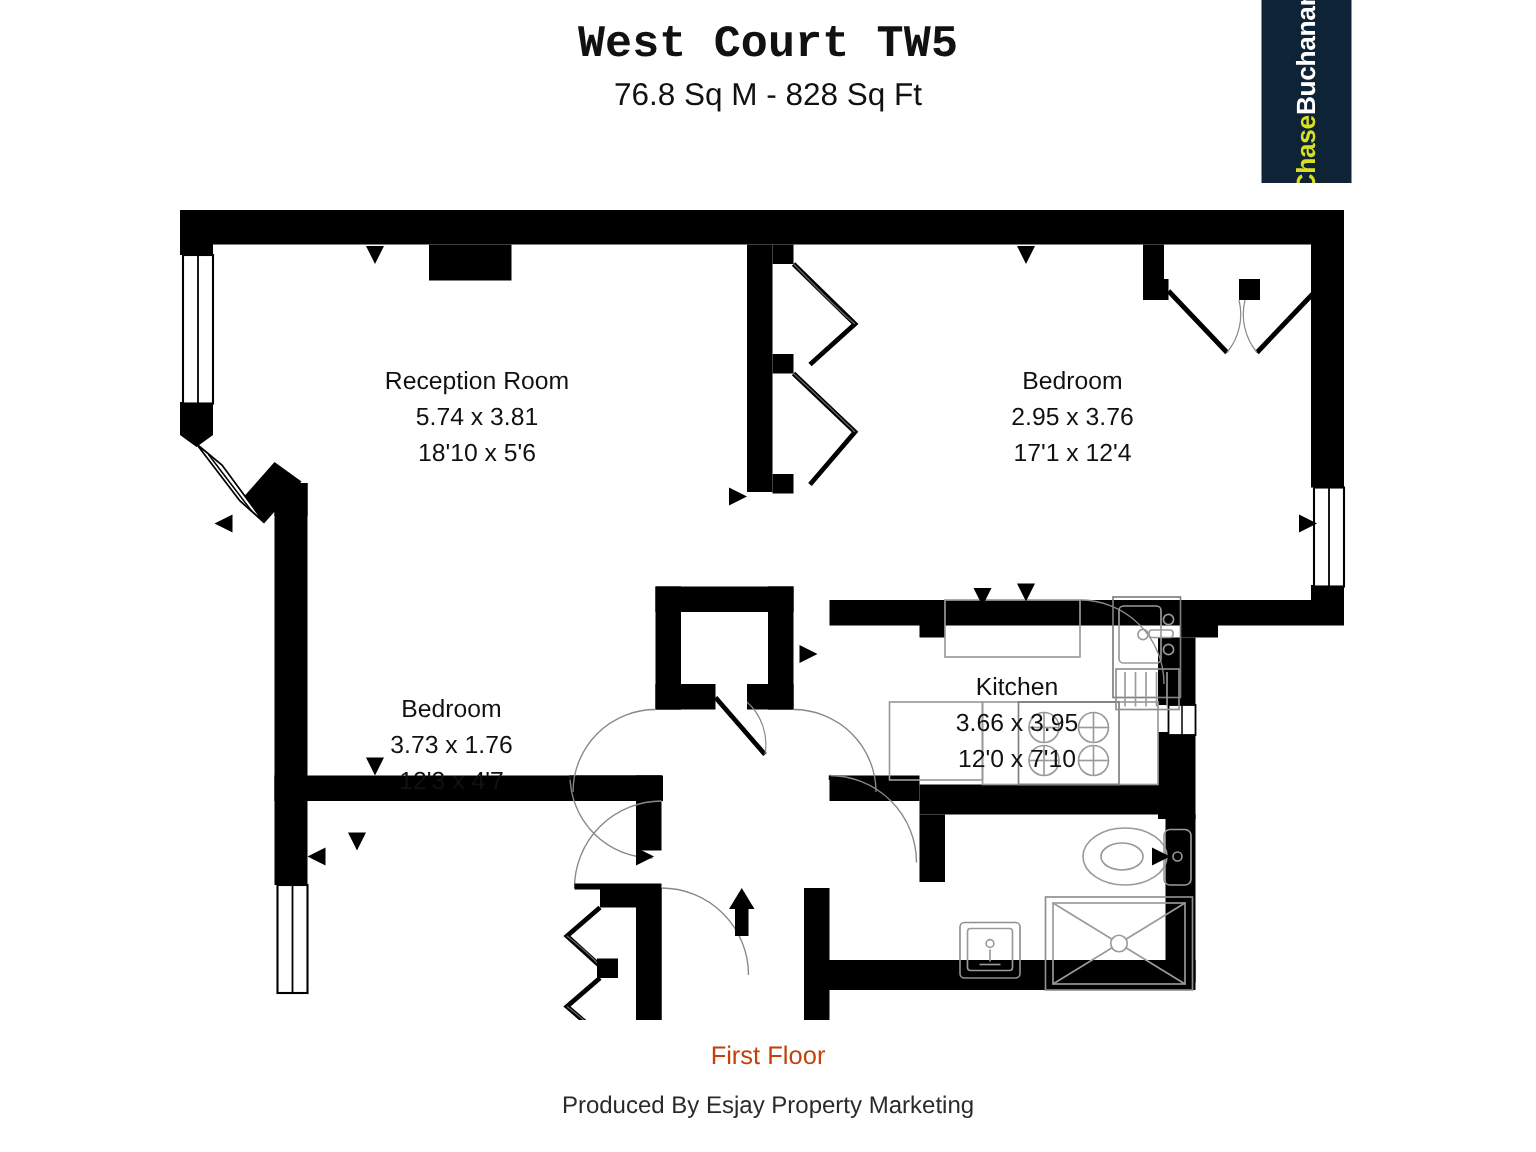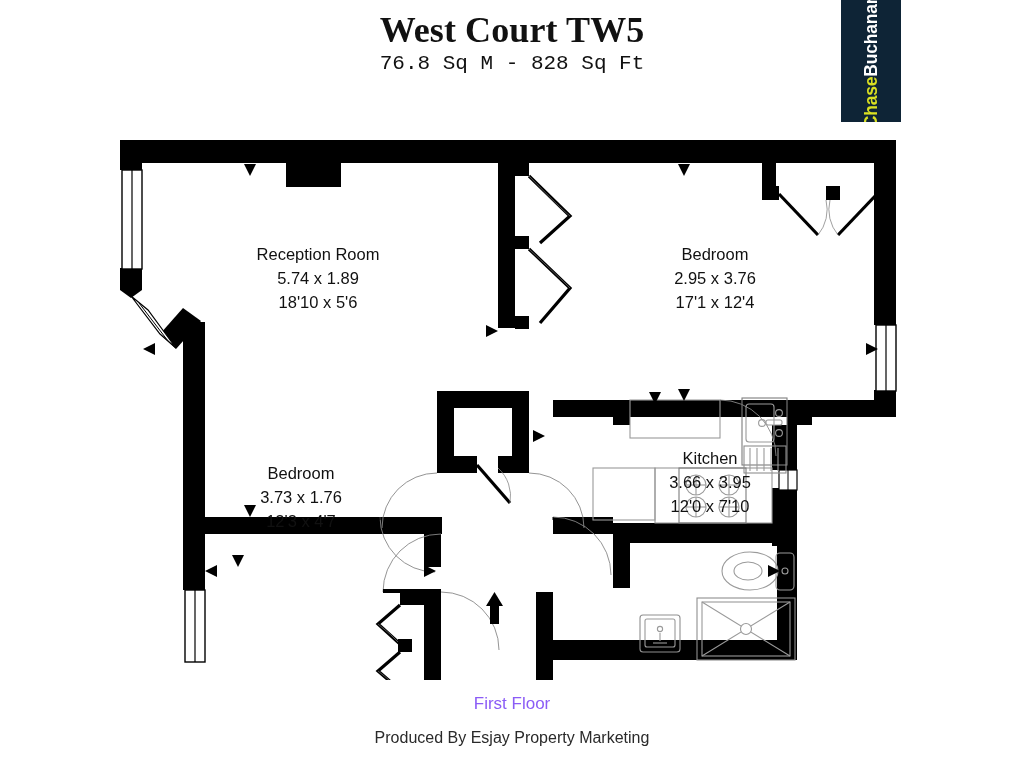--- a/index.html
+++ b/index.html
@@ -22,39 +22,39 @@
   }
   
   .header-block {
     position: absolute;
     left: 0;
     top: 10px;
     width: 1024px;
     text-align: center;
   }
   .title {
-    font-size: 36px;
+    font-size: 30px;
     font-weight: bold;
     letter-spacing: 0.1px;
     line-height: 40px;
     margin: 0;
-    font-family: Liberation Serif, serif;
+    font-family: Liberation Mono, monospace;
   }
   .subtitle {
     font-size: 12.5px;
     font-weight: bold;
     line-height: 22px;
     margin: 0;
     font-family: "Liberation Sans", sans-serif;
   }
   .area {
     font-size: 21px;
     line-height: 28px;
     margin: 0;
-    font-family: Liberation Mono, monospace;
+    font-family: Liberation Sans, sans-serif;
   }
   
   .logo {
     position: absolute;
     left: 841px;
     top: 0px;
     width: 60px;
     height: 122px;
     background: #0e2436;
     overflow: hidden;
@@ -83,21 +83,21 @@
   
   .floor-label {
     position: absolute;
     left: 0;
     top: 693px;
     width: 1024px;
     text-align: center;
     font-size: 17px;
     line-height: 22px;
     font-family: "Liberation Sans", sans-serif;
-    color: #8b5cf6;
+    color: #c2410c;
   }
   .disclaimer {
     position: absolute;
     left: 0;
     top: 726px;
     width: 1024px;
     text-align: center;
     font-size: 16px;
     line-height: 23px;
     font-family: "Liberation Sans", sans-serif;
@@ -387,37 +387,37 @@
 
     </svg>
   </div>
 
   <div>
 
     <div style="position:absolute; left:0; top:0; width:1024px; height:732px; pointer-events:none;">
 
       <div style="position:absolute; left:318px; top:242px; transform:translateX(-50%); text-align:center; font-size:16.5px; line-height:24px; white-space:nowrap;">
         <div>Reception Room</div>
-        <div>5.74 x 1.89</div>
+        <div>5.74 x 3.81</div>
         <div>18'10 x 5'6</div>
       </div>
 
       <div style="position:absolute; left:715px; top:242px; transform:translateX(-50%); text-align:center; font-size:16.5px; line-height:24px; white-space:nowrap;">
         <div>Bedroom</div>
         <div>2.95 x 3.76</div>
         <div>17'1 x 12'4</div>
       </div>
 
       <div style="position:absolute; left:301px; top:461px; transform:translateX(-50%); text-align:center; font-size:16.5px; line-height:24px; white-space:nowrap;">
         <div>Bedroom</div>
         <div>3.73 x 1.76</div>
         <div>12'3 x 4'7</div>
       </div>
 
-      <div style="position:absolute; left:710px; top:446px; transform:translateX(-50%); text-align:center; font-size:16.5px; line-height:24px; white-space:nowrap;">
+      <div style="position:absolute; left:678px; top:446px; transform:translateX(-50%); text-align:center; font-size:16.5px; line-height:24px; white-space:nowrap;">
         <div>Kitchen</div>
         <div>3.66 x 3.95</div>
         <div>12'0 x 7'10</div>
       </div>
 
     </div>
   </div>
 
   <div class="floor-label">First Floor</div>
 

